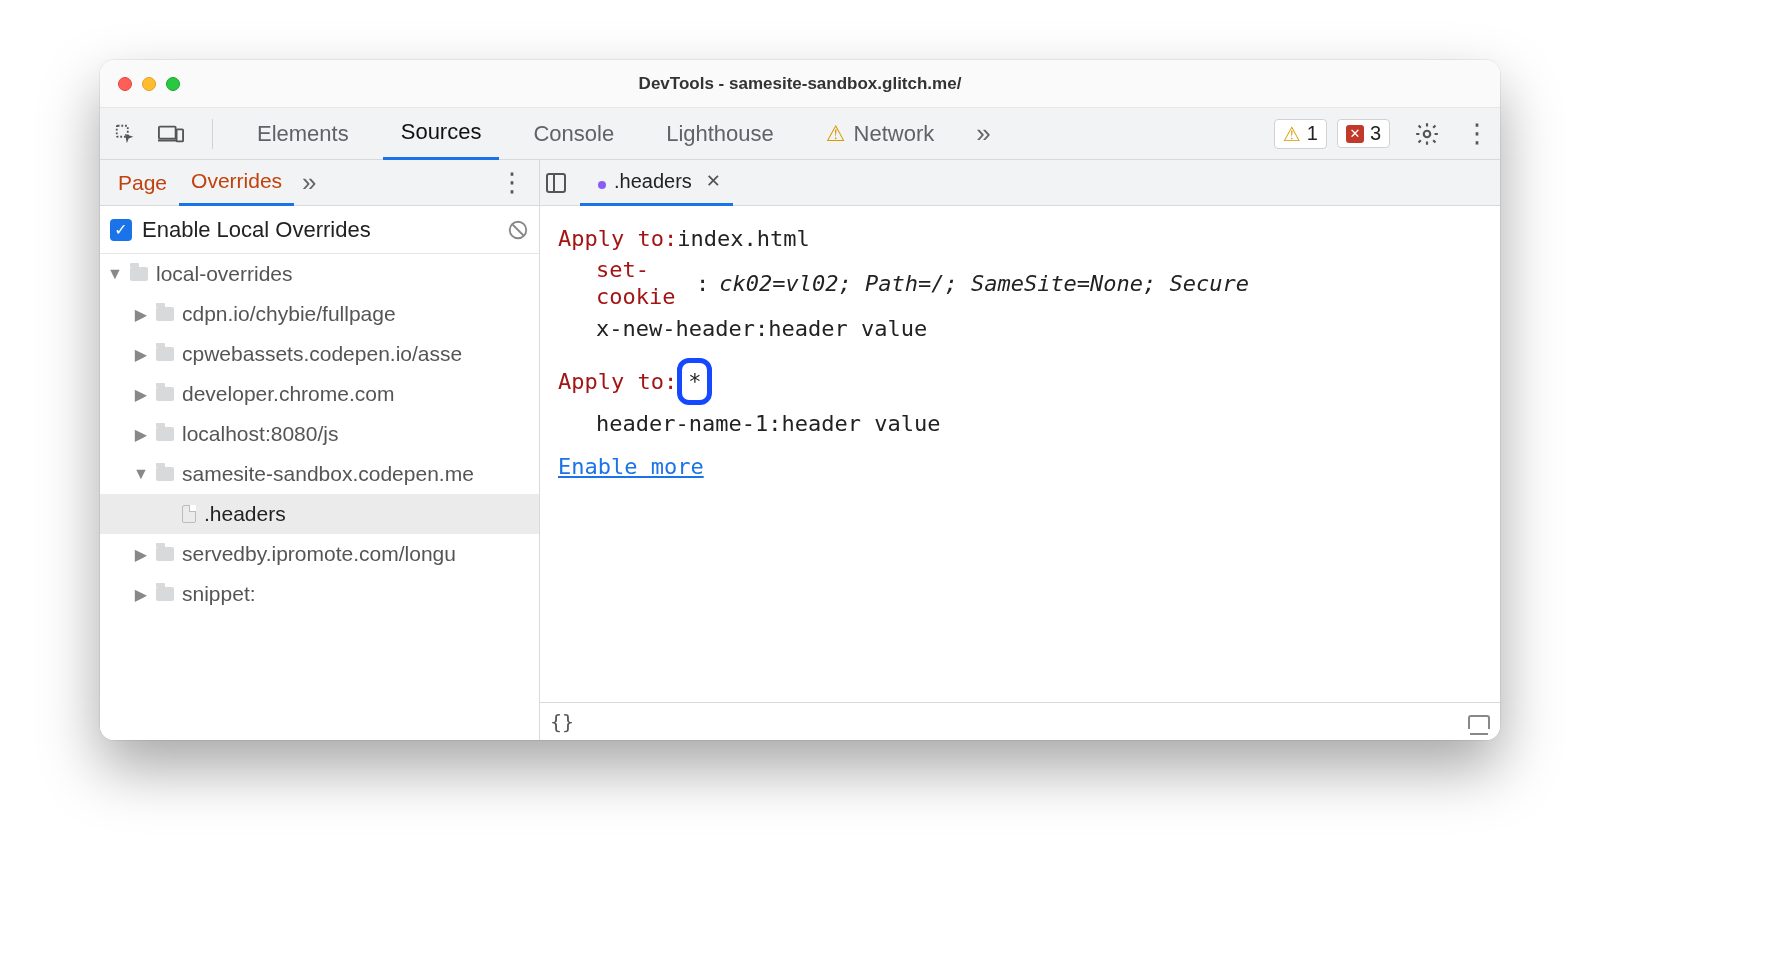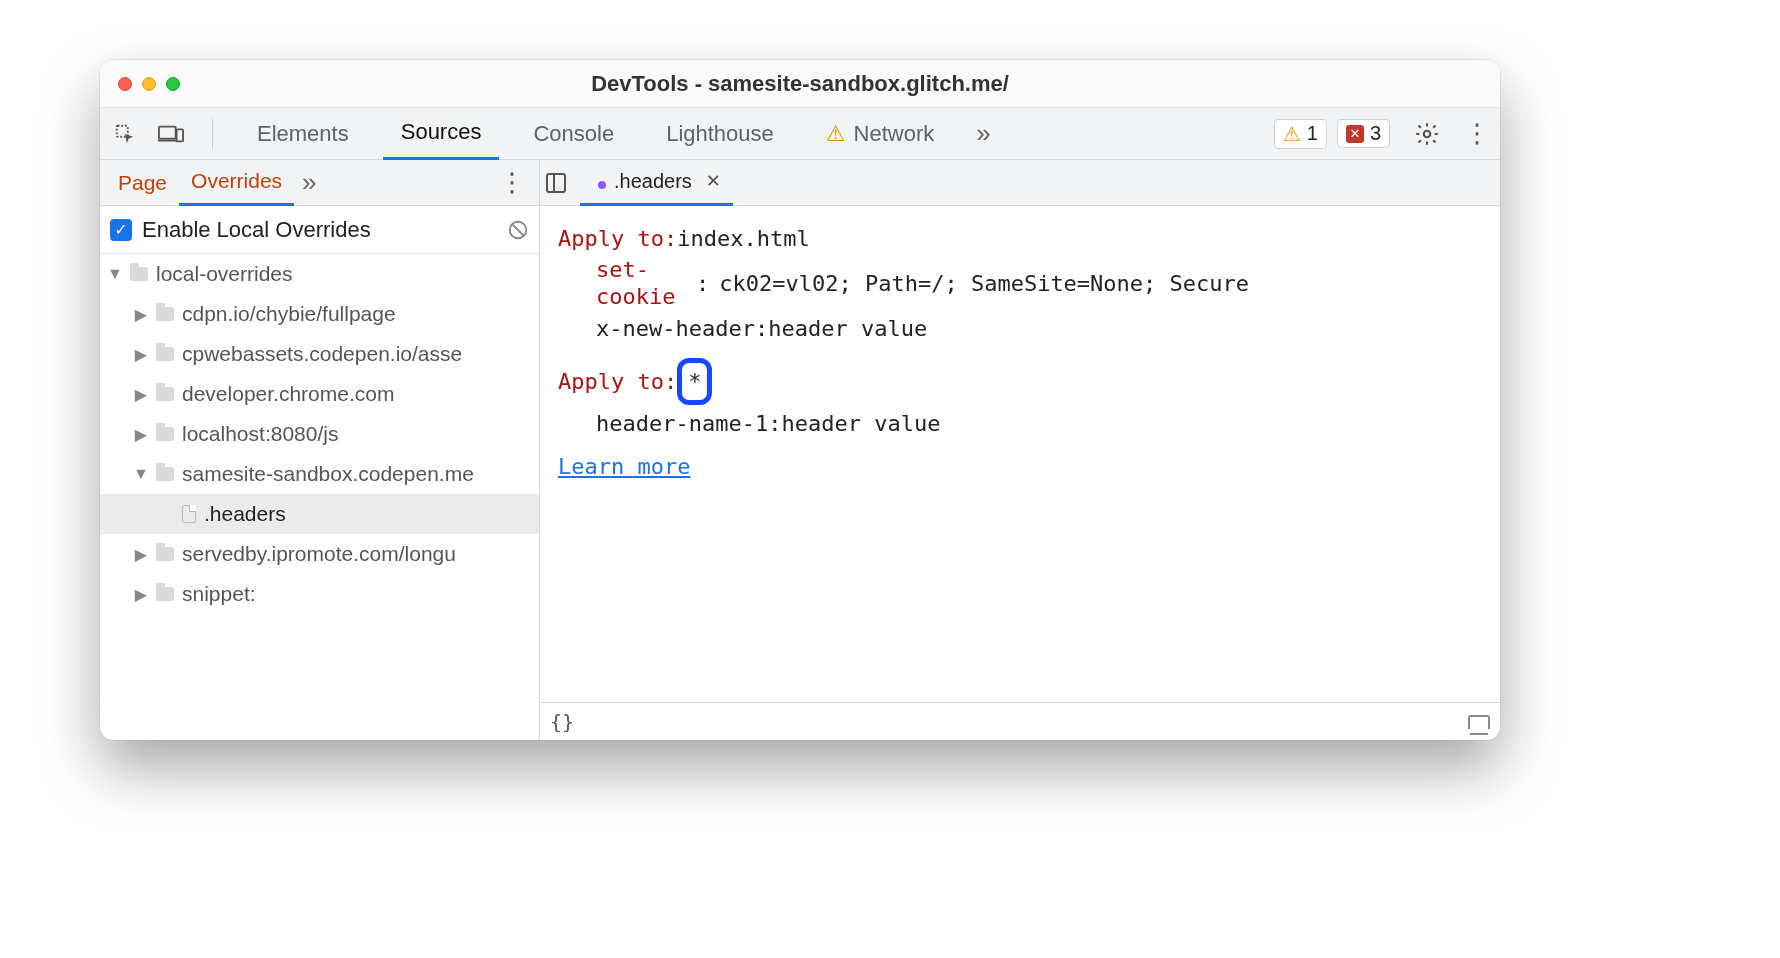--- a/index.html
+++ b/index.html
@@ -19,21 +19,21 @@
   
   .titlebar {
     height: 48px; background: #fafafa; border-bottom: 1px solid #e6e6e6;
     display: flex; align-items: center; position: relative;
   }
   .traffic { display: flex; gap: 10px; margin-left: 18px; }
   .dot { width: 14px; height: 14px; border-radius: 50%; }
   .dot.red { background: #ff5f57; border:1px solid #e04640; }
   .dot.yellow { background: #febc2e; border:1px solid #dfa123; }
   .dot.green { background: #28c840; border:1px solid #1da532; }
-  .title { position:absolute; left:0; right:0; text-align:center; font-size: 22px; color:#333; font-weight: 600; }
+  .title { position:absolute; left:0; right:0; text-align:center; font-size: 17px; color:#333; font-weight: 600; }
 
   
   .toolbar {
     height: 52px; background: #f1f3f4; border-bottom: 1px solid #d7d9db;
     display: flex; align-items: center; padding: 0 10px; gap: 16px; color:#444; font-size:22px;
   }
   .tb-sep { width:1px; height: 30px; background:#d0d2d4; margin: 0 10px; }
   .tb-icon { width: 30px; height:30px; display:flex; align-items:center; justify-content:center; color:#555; }
   .tab { padding: 0 18px; height:52px; display:flex; align-items:center; color:#5f6368; cursor:pointer; }
   .tab.active { color:#111; border-bottom: 3px solid #1a73e8; font-weight:500; }
@@ -237,21 +237,21 @@
 
           <div class="row">
             <span class="kw">Apply to</span>
               <span class="kw">:</span>
             <span>index.html</span>
           </div>
           <div class="row indent1">
             <div class="colpair">
               <span class="key" style="width:90px; line-height:1.2;">set-<br>cookie</span>
               <span>:</span>
-              <span class="val" style="max-width:560px; display:inline-block;">ck02=vl02; Path=/; SameSite=None; Secure</span>
+              <span class="val" style="max-width:560px; display:inline-block;font-style:italic;">ck02=vl02; Path=/; SameSite=None; Secure</span>
             </div>
           </div>
           <div class="row indent1">
             <span class="key">x-new-header</span>
               <span>:</span>
             <span class="val">header value</span>
           </div>
 
           <div class="row" style="margin-top:10px; align-items:center;">
             <span class="kw">Apply to</span>
@@ -260,21 +260,21 @@
                 <span>*</span>
               </span>
           </div>
           <div class="row indent1">
             <span class="key">header-name-1</span>
               <span>:</span>
             <span class="val">header value</span>
           </div>
 
           <div class="row" style="margin-top:6px;">
-            <a href="#" class="link">Learn more</a>
+            <a href="#" class="link">Enable more</a>
           </div>
         </div>
 
         <div class="footer">
           <span class="braces">{}</span>
           <span class="draw"></span>
         </div>
       </div>
     </div>
 

